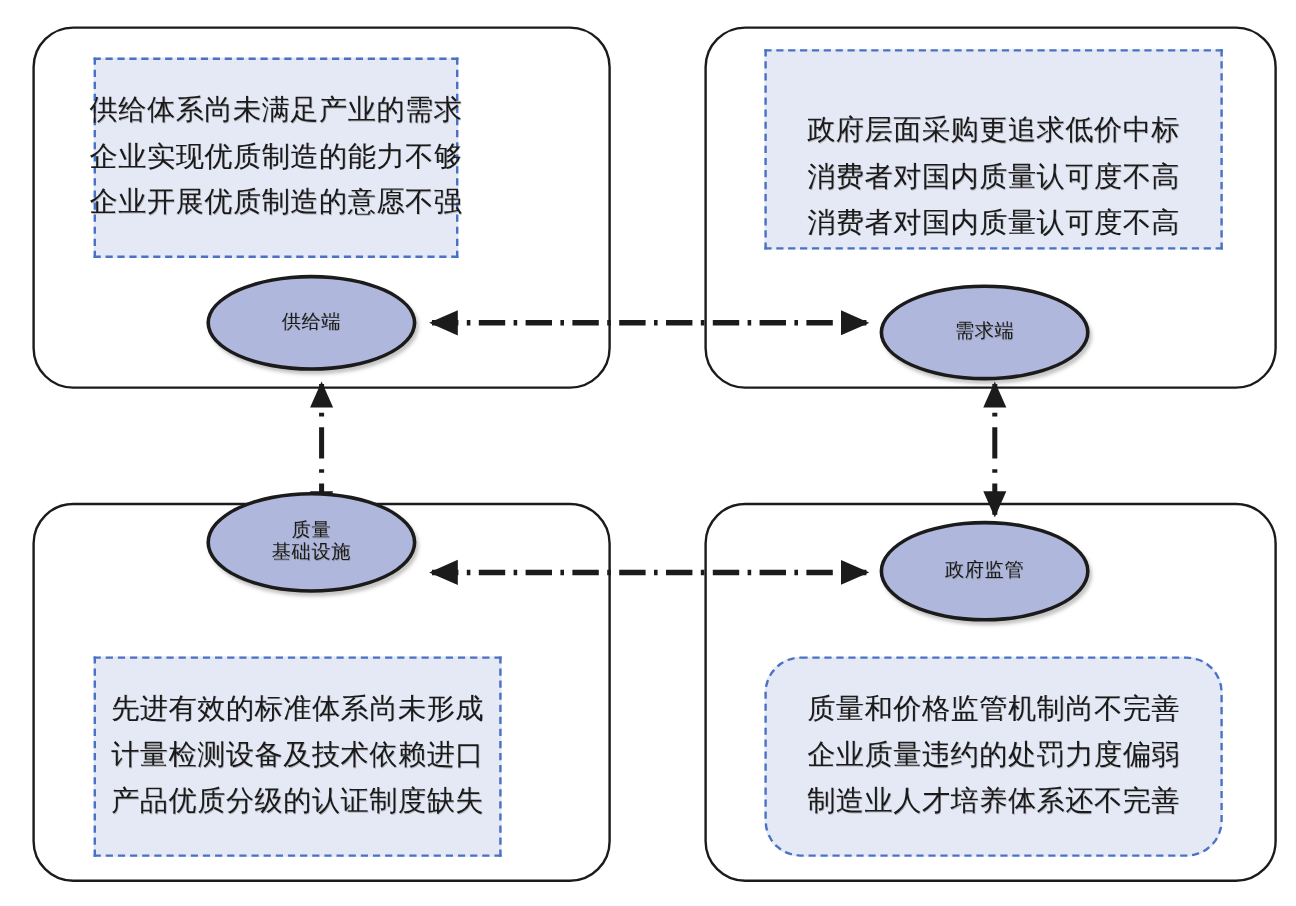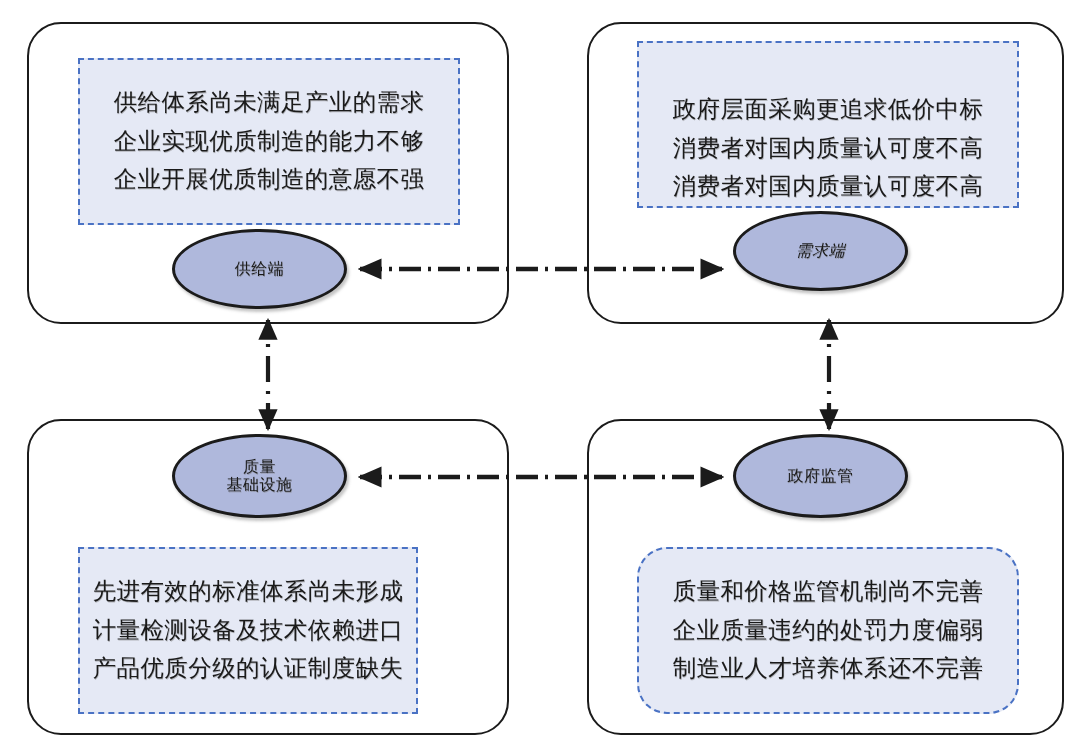--- a/index.html
+++ b/index.html
@@ -35,21 +35,21 @@
   .panel {
     position: absolute;
     box-sizing: border-box;
     border: 2.6px dashed #4a72c4;
     background: #e5e9f5;
     display: flex;
     flex-direction: column;
     align-items: center;
     justify-content: center;
   }
-  #panel-tl { left: 78px;  top: 58px;  width: 382px; height: 167px; }
+  #panel-tl { left: 78px;  top: 48px;  width: 304px; height: 167px; }
   #panel-tr { left: 637px; top: 41px;  width: 382px; height: 167px; justify-content: flex-end; }
   #panel-bl { left: 78px;  top: 547px; width: 340px; height: 167px; }
   #panel-br { left: 637px; top: 547px; width: 382px; height: 167px; border-radius: 30px; }
 
   .panel-line {
     font-size: 23.5px;
     line-height: 1.0;
     color: #1a1a1a;
     letter-spacing: 0.4px;
     white-space: nowrap;
@@ -73,22 +73,22 @@
   }
   .node-line {
     font-size: 16px;
     line-height: 1.12;
     color: #1a1a1a;
     white-space: nowrap;
     letter-spacing: 0.5px;
     text-shadow: 0.6px 0.6px 0 rgba(120,120,120,0.5);
   }
   #node-supply   { left: 172px; top: 229px; width: 175px; height: 80px; }
-  #node-demand   { left: 733px; top: 211px; width: 175px; height: 80px; font-style: italic; }
-  #node-infra    { left: 172px; top: 434px; width: 175px; height: 84px; }
+  #node-demand   { left: 733px; top: 237px; width: 175px; height: 80px; }
+  #node-infra    { left: 172px; top: 410px; width: 175px; height: 84px; }
   #node-gov      { left: 733px; top: 434px; width: 175px; height: 84px; }
 
   
   #connectors {
     position: absolute;
     left: 0; top: 0;
     width: 1080px; height: 755px;
     z-index: 4;
     pointer-events: none;
   }

